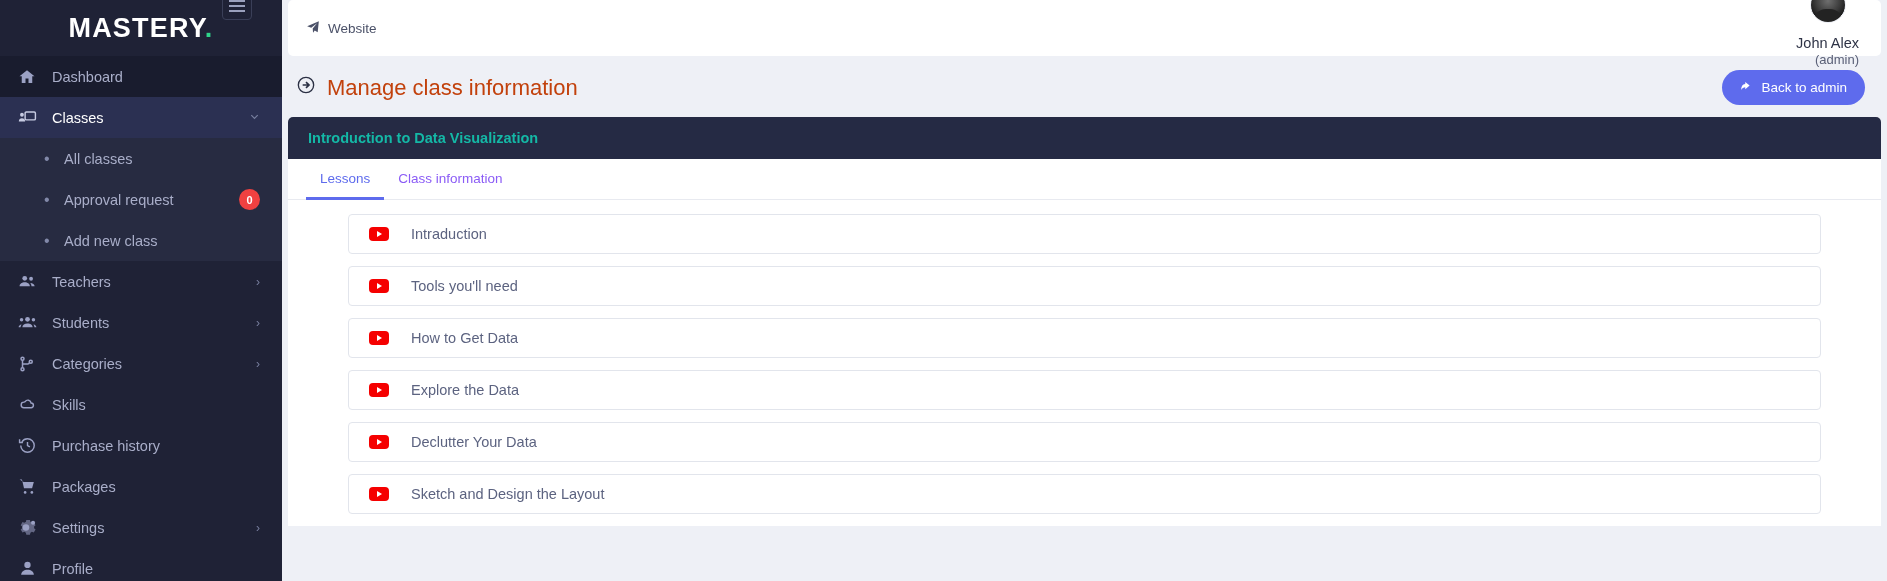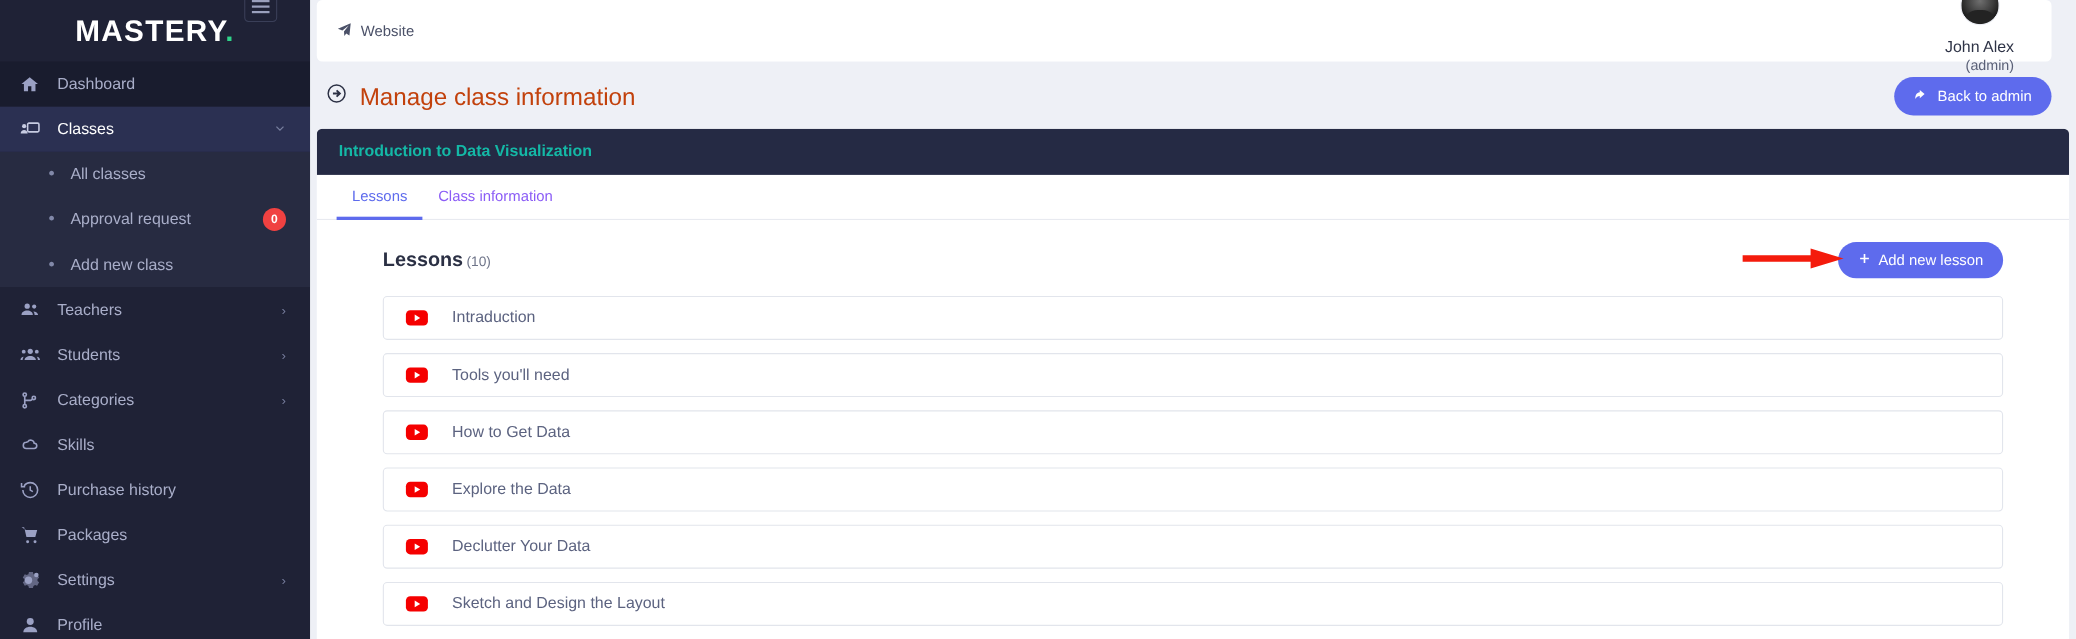--- a/index.html
+++ b/index.html
@@ -66,24 +66,24 @@
     background: #f04141; color: #fff; font-size: 11px; font-weight: bold;
     width: 21px; height: 21px; border-radius: 50%;
     display: flex; align-items: center; justify-content: center;
   }
 
   
   .main { flex: 1; height: 581px; position: relative; background: #eef0f6; overflow: hidden; }
 
   .topbar {
     height: 56px; background: #ffffff;
-    margin: 0 22px 0 6px;
+    margin: 0 6px 0 6px;
     border-radius: 5px;
     display: flex; align-items: center; justify-content: space-between;
-    padding: 0 34px 0 18px;
+    padding: 0 22px 0 18px;
   }
   .website-link { display: flex; align-items: center; gap: 8px; color: #4b5168; font-size: 13.5px; cursor: pointer; }
   .user-box { display: flex; align-items: center; gap: 11px; cursor: pointer; flex-direction: column; }
   .avatar {
     width: 36px; height: 36px; border-radius: 50%;
     background: radial-gradient(circle at 50% 38%, #6f6f6f 0%, #3c3c3c 45%, #1a1a1a 72%, #f2f2f2 73%, #fbfbfb 100%);
     border: 1px solid #eceef5;
     position: relative; overflow: hidden;
   }
   .avatar::after {
@@ -354,38 +354,20 @@
     <section class="card">
       <div class="card-head">Introduction to Data Visualization</div>
 
       <div class="tabs">
         <div class="tab active">Lessons</div>
         <div class="tab">Class information</div>
       </div>
 
       <div class="lessons-wrap">
 
-        <div class="lessons-head">
-          <div class="lessons-title">
-            <span>Lessons</span><span class="lessons-count">(10)</span>
-          </div>
-
-          <svg class="arrow-annot" viewBox="0 0 94 24">
-            <path d="M0 9h62V3l30 9-30 9v-6H0z" fill="#f41b0c"></path>
-          </svg>
-
-          <button class="btn">
-            <span>
-              <svg width="12" height="12" viewBox="0 0 24 24" fill="none" stroke="currentColor" stroke-width="3">
-                  <path d="M12 4v16M4 12h16"></path>
-                </svg>
-            </span>
-            <span>Add new lesson</span>
-          </button>
-        </div>
 
         <div>
           <div class="lesson-row">
             <span class="yt"></span>
             <span class="lesson-name">Intraduction</span>
           </div>
           <div class="lesson-row">
             <span class="yt"></span>
             <span class="lesson-name">Tools you'll need</span>
           </div>

